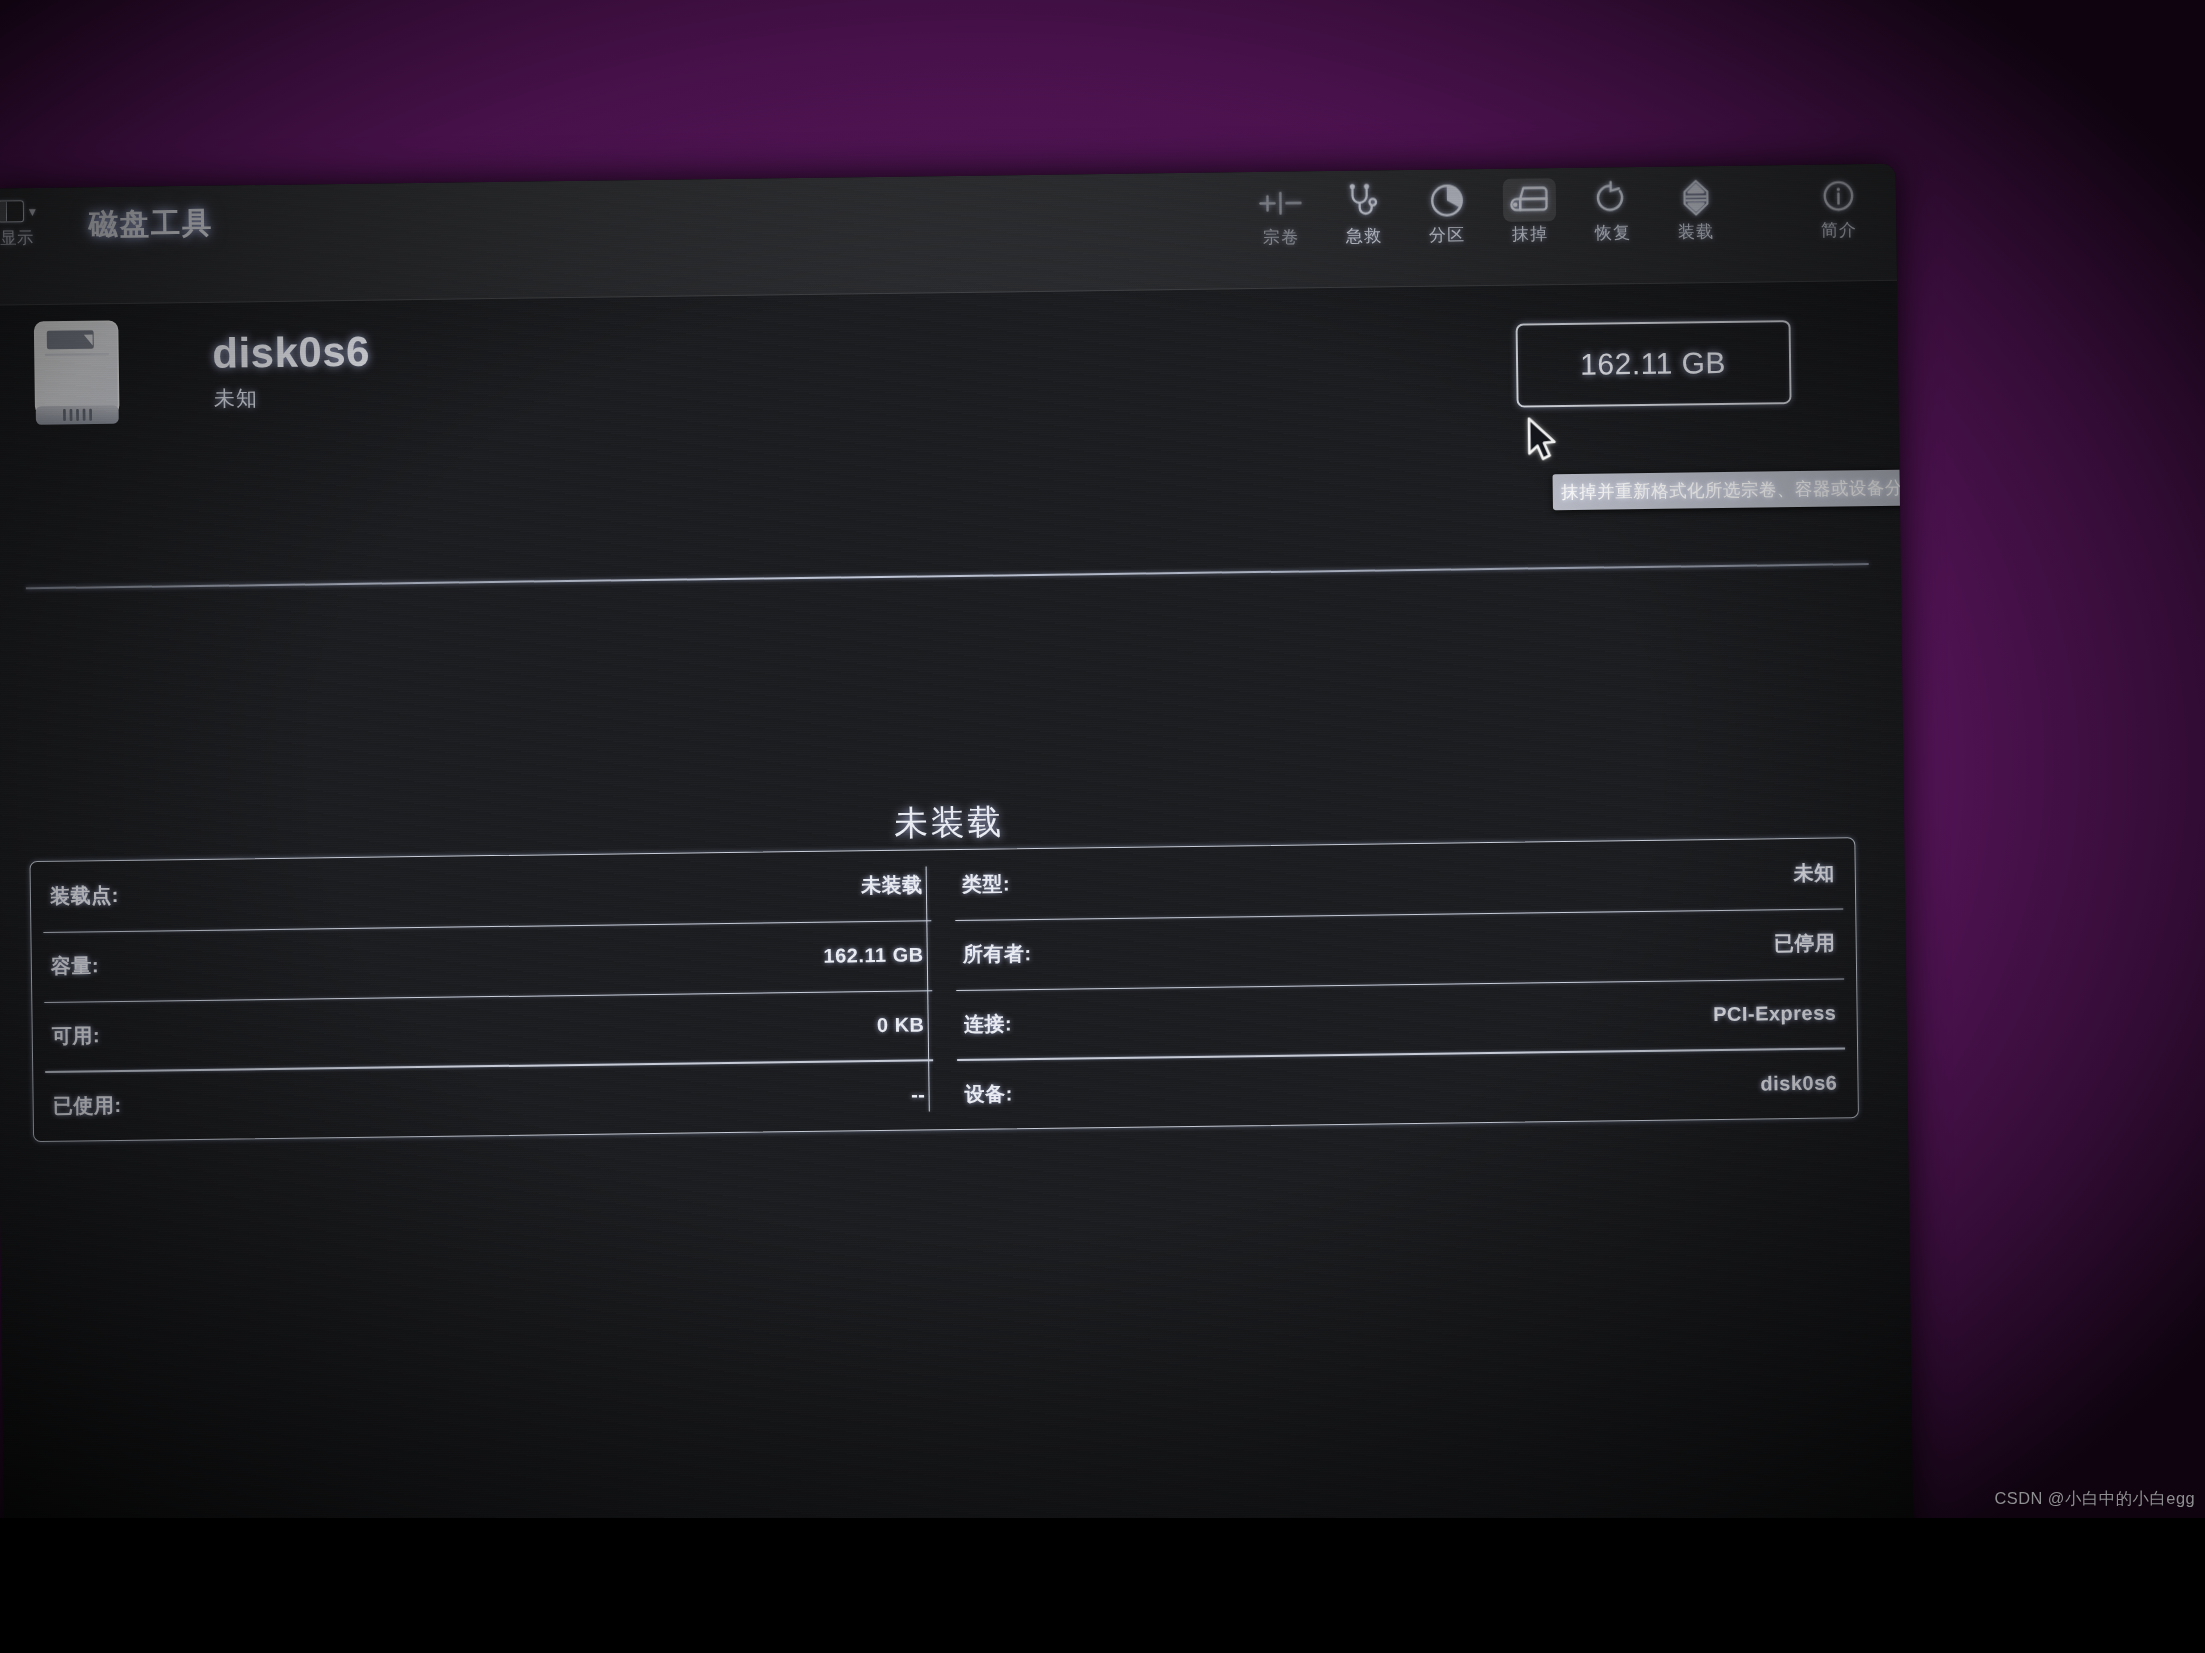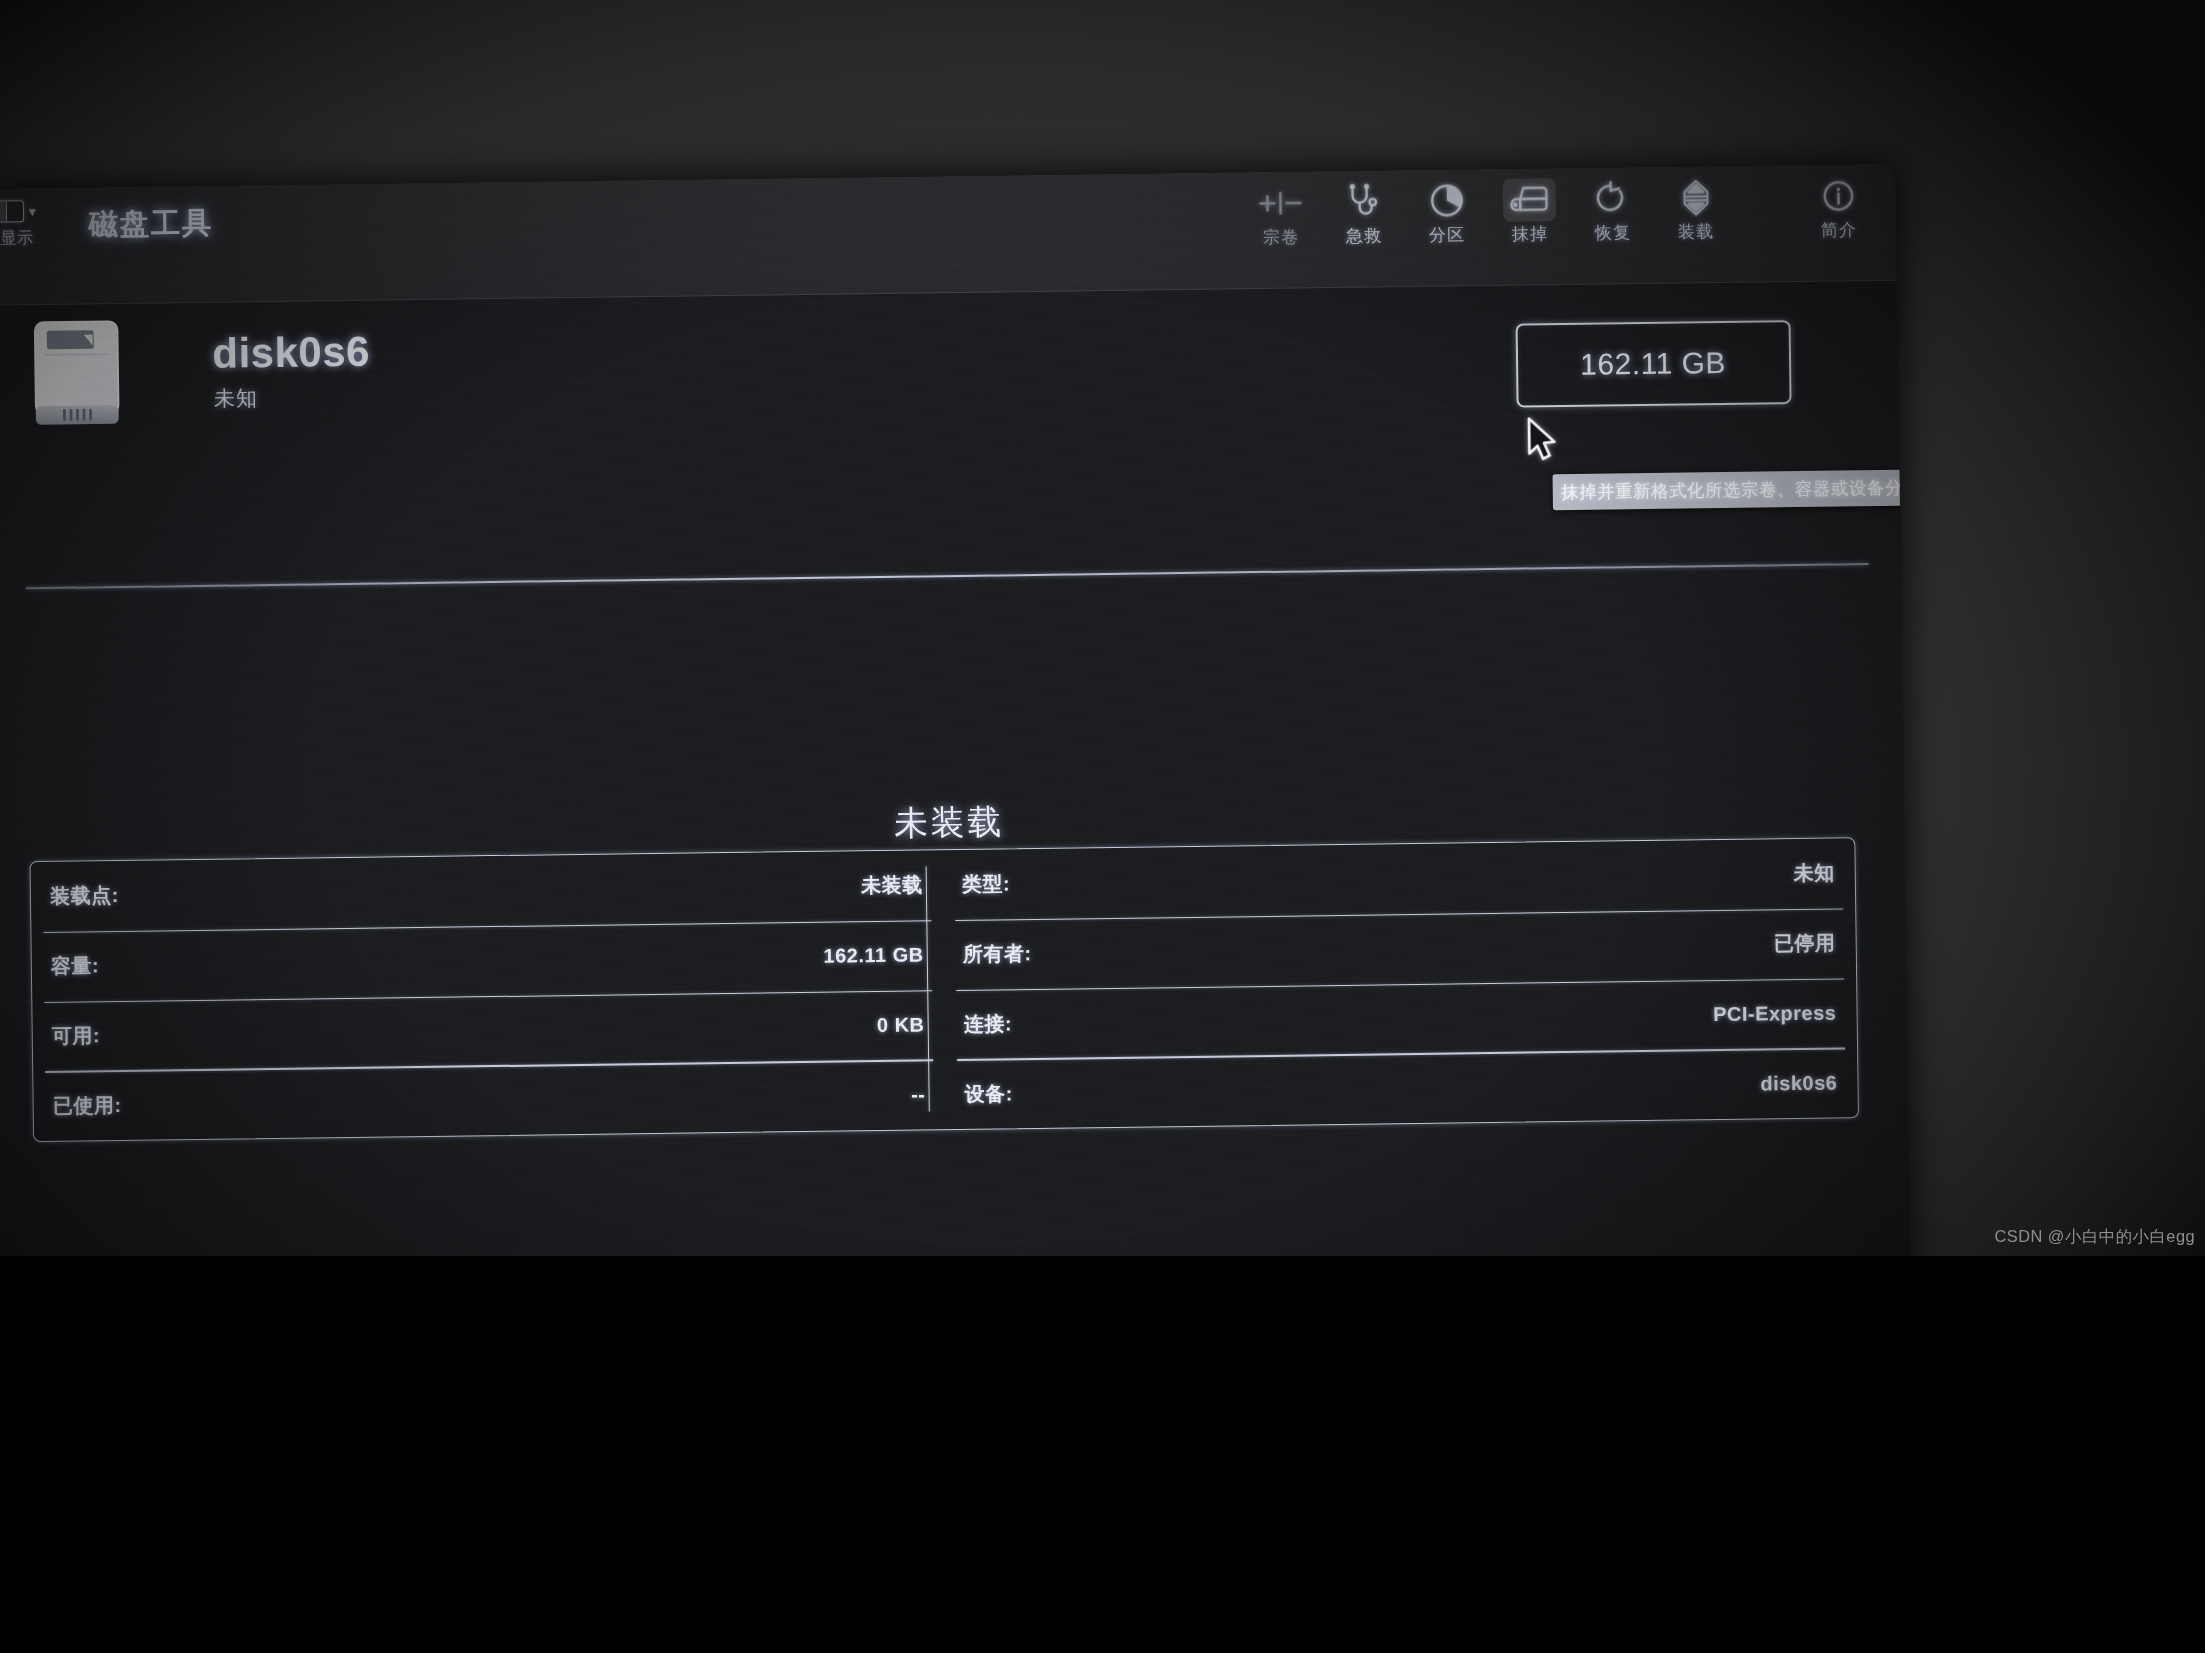--- a/index.html
+++ b/index.html
@@ -5,22 +5,22 @@
 <style>
   html, body {
     margin: 0; padding: 0;
     background: #000;
     width: 2205px; height: 1654px;
     overflow: hidden;
     font-family: "Liberation Sans", "DejaVu Sans", sans-serif;
   }
   #photo {
     position: relative;
-    width: 2205px; height: 1256px;
-    background: #404040;
+    width: 2205px; height: 1518px;
+    background: #701a75;
     overflow: hidden;
   }
   
   #ambient {
     position: absolute; inset: 0;
     background:
       radial-gradient(ellipse 1258px 820px at 957px 684px, rgba(40,44,52,0.55) 0%, rgba(14,15,18,0.25) 55%, rgba(0,0,0,0) 78%);
     pointer-events: none;
   }
   

